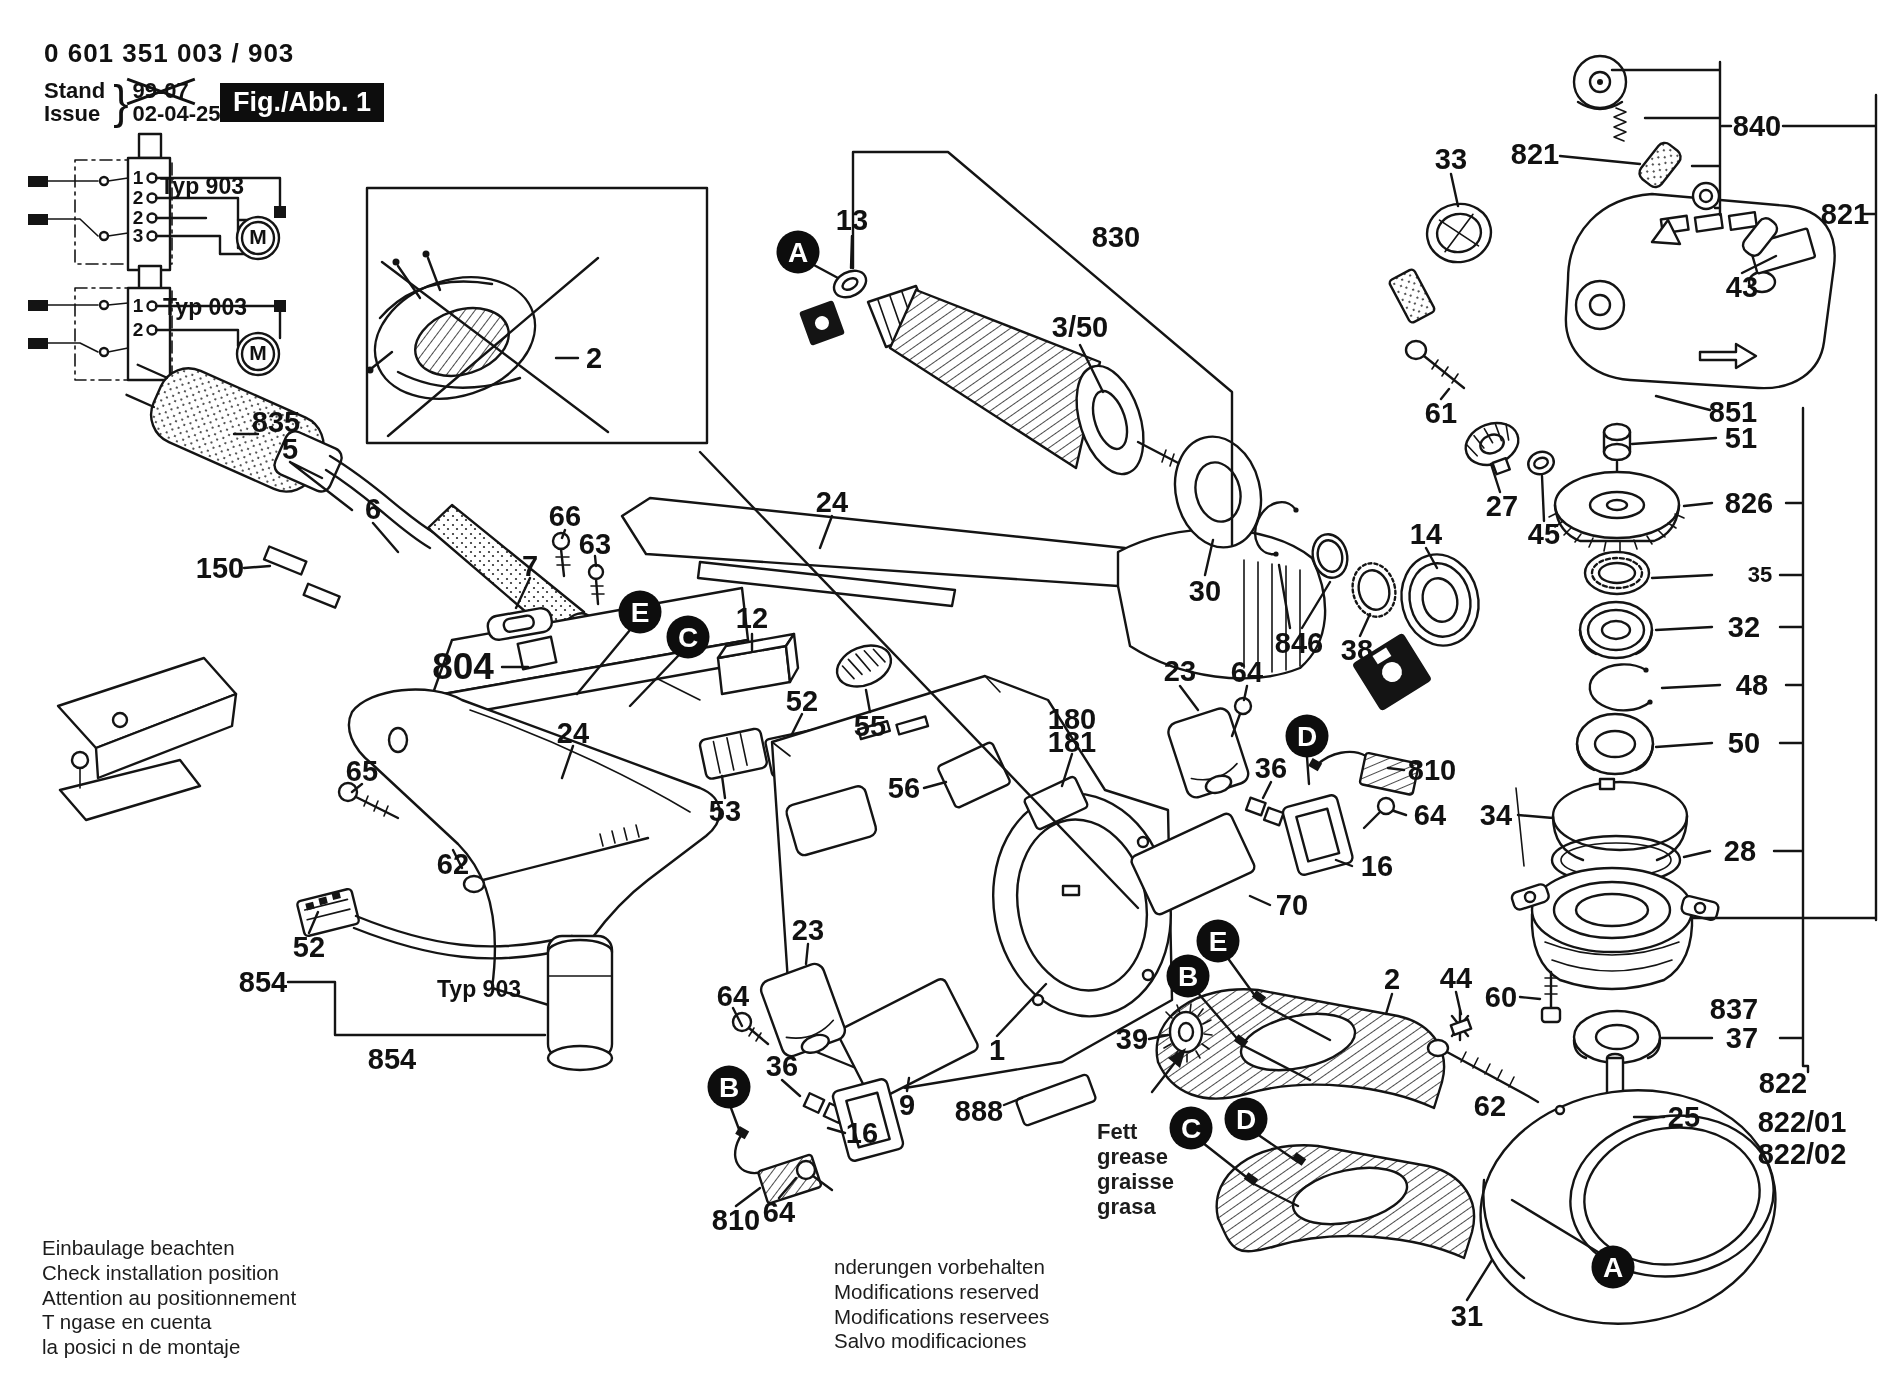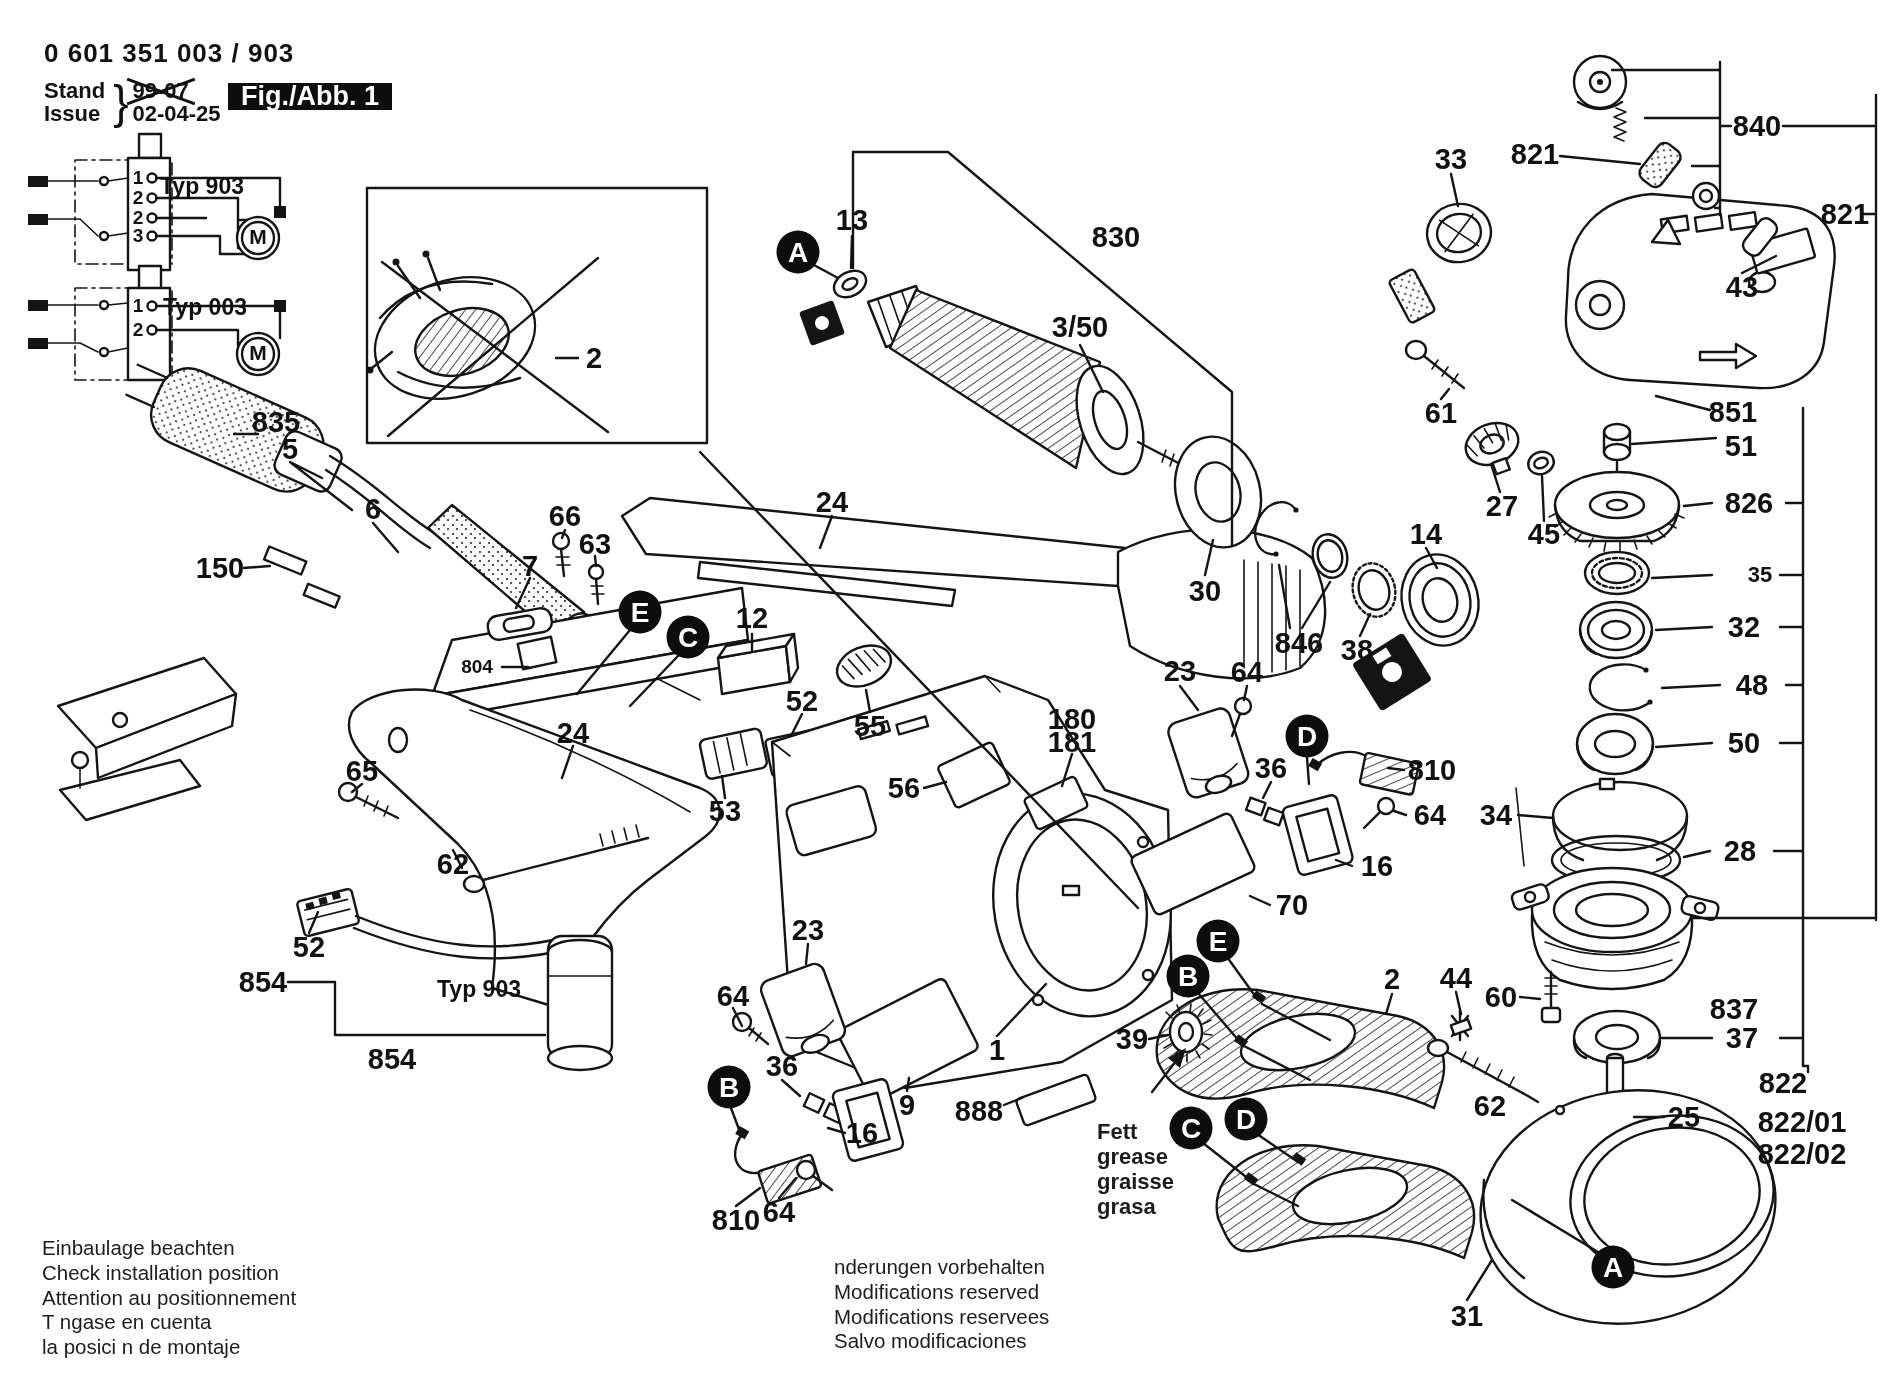--- a/index.html
+++ b/index.html
@@ -22,21 +22,21 @@
   .hdr{position:absolute;left:44px;top:38px;}
   .pn{font-size:26px;font-weight:bold;letter-spacing:1px;}
   .sr{display:flex;align-items:center;margin-top:6px;}
   .sc1{font-size:22px;font-weight:bold;line-height:23px;}
   .sc2{font-size:46px;font-weight:normal;margin:0 4px 0 8px;}
   .sc3{font-size:22px;font-weight:bold;line-height:23px;}
   .struck{position:relative;display:inline-block;}
   .struck::before,.struck::after{content:"";position:absolute;left:-14%;right:-14%;top:46%;border-top:3px solid #111;}
   .struck::before{transform:rotate(20deg);}
   .struck::after{transform:rotate(-20deg);}
-  .figbox{position:absolute;left:228px;top:83px;width:164px;height:27px;background:#0d0d0d;color:#fff;
+  .figbox{position:absolute;left:220px;top:83px;width:164px;height:39px;background:#0d0d0d;color:#fff;
           font-weight:bold;font-size:27px;display:flex;align-items:center;justify-content:center;}
   .oldtext{position:absolute;left:520px;top:196px;font-weight:bold;font-size:21px;line-height:24.5px;}
   .note{position:absolute;font-size:20.5px;line-height:24.8px;color:#1c1c1c;}
   .install{left:42px;top:1236px;}
   .mods{left:834px;top:1255px;}
   .grease{left:1097px;top:1119px;font-weight:bold;font-size:22px;line-height:25px;}
 </style>
 </head>
 <body>
 
@@ -646,40 +646,40 @@
       <div class="plabel" style="left: 852px; top: 220px; font-size: 29px;">13</div>
       <div class="plabel" style="left: 1116px; top: 237px; font-size: 29px;">830</div>
       <div class="plabel" style="left: 1080px; top: 327px; font-size: 29px;">3/50</div>
       <div class="plabel" style="left: 594px; top: 358px; font-size: 29px;">2</div>
       <div class="plabel" style="left: 1451px; top: 159px; font-size: 29px;">33</div>
       <div class="plabel" style="left: 1535px; top: 154px; font-size: 29px;">821</div>
       <div class="plabel" style="left: 1757px; top: 126px; font-size: 29px;">840</div>
       <div class="plabel" style="left: 1845px; top: 214px; font-size: 29px;">821</div>
       <div class="plabel" style="left: 1742px; top: 287px; font-size: 29px;">43</div>
       <div class="plabel" style="left: 1733px; top: 412px; font-size: 29px;">851</div>
-      <div class="plabel" style="left: 1741px; top: 438px; font-size: 29px; margin-top: 8px;">51</div>
+      <div class="plabel" style="left: 1741px; top: 438px; font-size: 29px;">51</div>
       <div class="plabel" style="left: 1749px; top: 503px; font-size: 29px;">826</div>
       <div class="plabel" style="left: 1760px; top: 575px; font-size: 22px;">35</div>
       <div class="plabel" style="left: 1744px; top: 627px; font-size: 29px;">32</div>
       <div class="plabel" style="left: 1752px; top: 685px; font-size: 29px;">48</div>
       <div class="plabel" style="left: 1744px; top: 743px; font-size: 29px;">50</div>
       <div class="plabel" style="left: 1740px; top: 851px; font-size: 29px; text-align: right;">28</div>
       <div class="plabel" style="left: 1496px; top: 815px; font-size: 29px;">34</div>
       <div class="plabel" style="left: 1441px; top: 413px; font-size: 29px;">61</div>
       <div class="plabel" style="left: 1502px; top: 506px; font-size: 29px;">27</div>
       <div class="plabel" style="left: 1544px; top: 534px; font-size: 29px;">45</div>
       <div class="plabel" style="left: 1426px; top: 534px; font-size: 29px;">14</div>
       <div class="plabel" style="left: 1205px; top: 591px; font-size: 29px;">30</div>
       <div class="plabel" style="left: 1299px; top: 643px; font-size: 29px;">846</div>
       <div class="plabel" style="left: 1357px; top: 650px; font-size: 29px;">38</div>
       <div class="plabel" style="left: 832px; top: 502px; font-size: 29px;">24</div>
       <div class="plabel" style="left: 565px; top: 516px; font-size: 29px;">66</div>
       <div class="plabel" style="left: 595px; top: 544px; font-size: 29px;">63</div>
       <div class="plabel" style="left: 530px; top: 566px; font-size: 29px;">7</div>
-      <div class="plabel" style="left: 477px; top: 667px; font-size: 19px;">804</div>
+      <div class="plabel" style="left: 463px; top: 667px; font-size: 37px;">804</div>
       <div class="plabel" style="left: 752px; top: 618px; font-size: 29px;">12</div>
       <div class="plabel" style="left: 802px; top: 701px; font-size: 29px;">52</div>
       <div class="plabel" style="left: 870px; top: 726px; font-size: 29px;">55</div>
       <div class="plabel" style="left: 725px; top: 811px; font-size: 29px;">53</div>
       <div class="plabel" style="left: 904px; top: 788px; font-size: 29px;">56</div>
       <div class="plabel" style="left: 1072px; top: 719px; font-size: 29px;">180</div>
       <div class="plabel" style="left: 1072px; top: 742px; font-size: 29px;">181</div>
       <div class="plabel" style="left: 1180px; top: 671px; font-size: 29px;">23</div>
       <div class="plabel" style="left: 1247px; top: 672px; font-size: 29px;">64</div>
       <div class="plabel" style="left: 1271px; top: 768px; font-size: 29px;">36</div>

